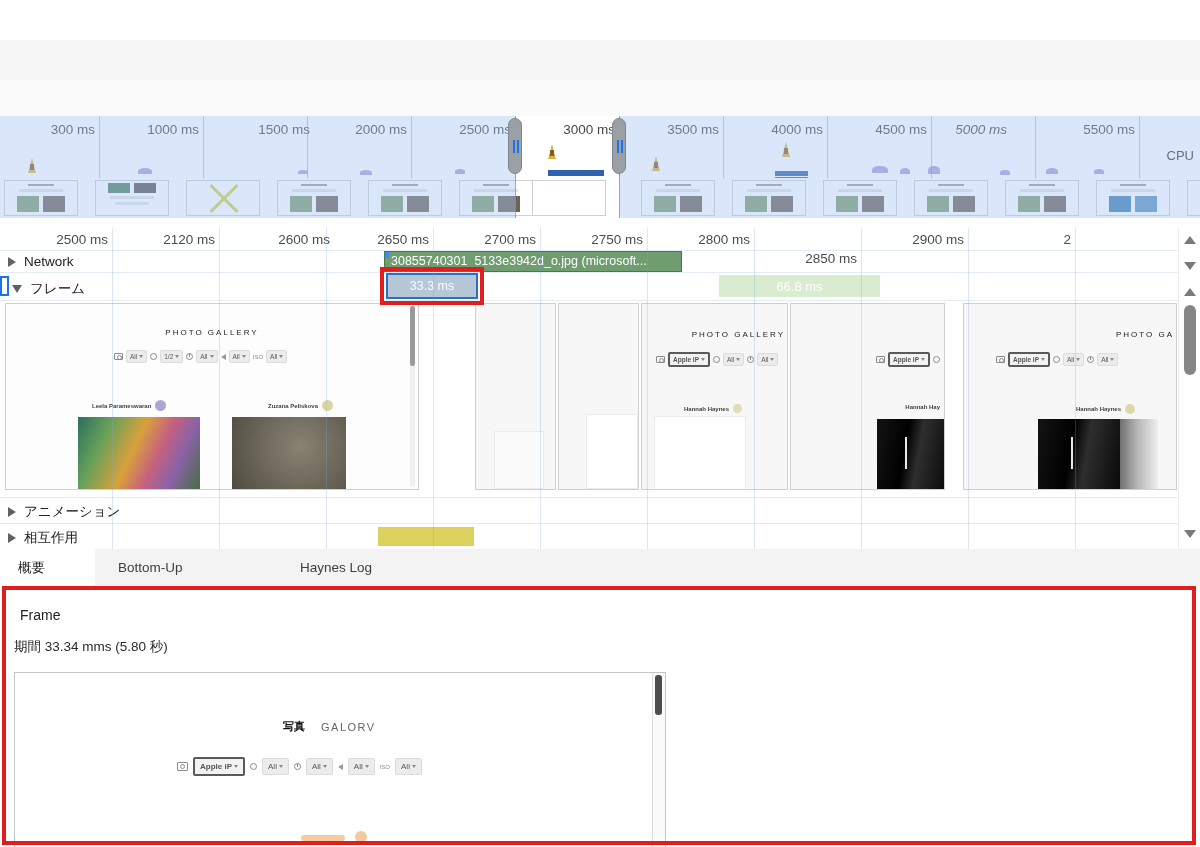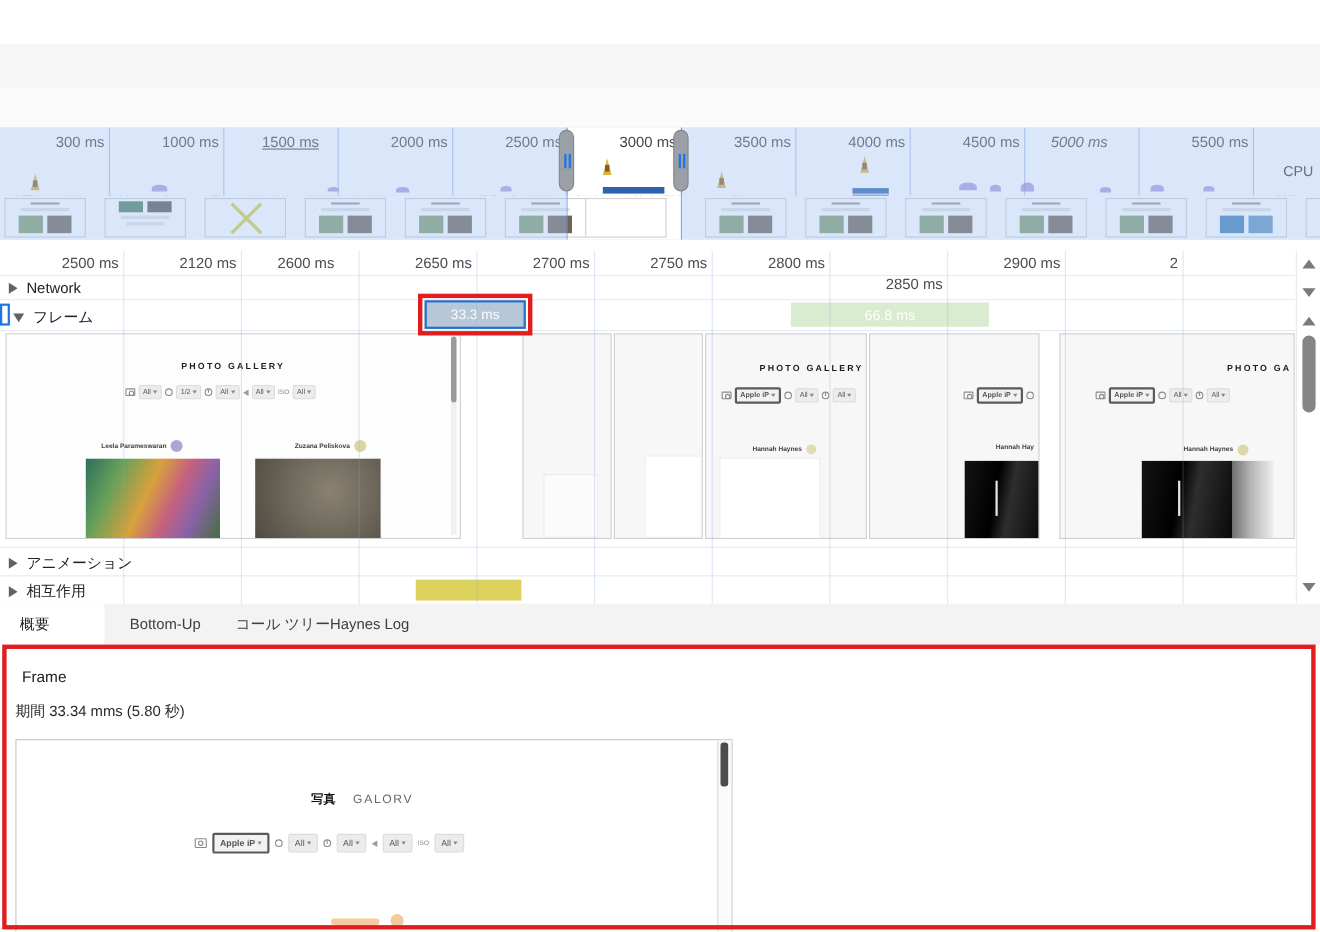--- a/index.html
+++ b/index.html
@@ -68,27 +68,27 @@
   .rowline{position:absolute;left:0;width:1178px;height:1px;background:#e3ebf7;}
   .sechead{position:absolute;left:8px;display:flex;align-items:center;gap:8px;font-size:13.5px;color:#202124;}
   .tri-r{width:0;height:0;border-left:8px solid #5f6368;border-top:5px solid transparent;border-bottom:5px solid transparent;}
   .tri-d{width:0;height:0;border-top:8px solid #5f6368;border-left:5px solid transparent;border-right:5px solid transparent;}
   .focusbox{position:absolute;left:0;top:58px;width:9px;height:20px;background:#fff;border:2px solid #1a73e8;box-sizing:border-box;}
   .netreq{position:absolute;left:384px;top:33px;width:298px;height:21px;background:#6f9d6f;border:1px solid #49784b;box-sizing:border-box;
           color:#fff;font-size:12.5px;line-height:19px;padding-left:6px;white-space:nowrap;overflow:hidden;}
   .netreq::before{content:"";position:absolute;left:-1px;top:-1px;width:5px;height:7px;background:#4285f4;}
   .chip-sel{position:absolute;left:386px;top:55px;width:92px;height:26px;background:#b6c8d8;border:2px solid #2970c9;box-sizing:border-box;
             color:rgba(255,255,255,.92);font-size:12.5px;display:flex;align-items:center;justify-content:center;}
-  .chip-next{position:absolute;left:719px;top:57px;width:180px;height:22px;background:#d9eccf;
+  .chip-next{position:absolute;left:719px;top:57px;width:161px;height:22px;background:#d9eccf;
             color:rgba(255,255,255,.95);font-size:13px;display:flex;align-items:center;justify-content:center;}
   .redbox{position:absolute;border:4px solid #e01e1e;box-sizing:border-box;pointer-events:none;z-index:40;}
   
   .fcard{position:absolute;top:85px;height:187px;background:#f7f7f7;border:1px solid #cfcfcf;box-sizing:border-box;overflow:hidden;}
   .fcard.white{background:#fdfdfd;}
-  .fp-title{position:absolute;font-size:8px;font-weight:bold;letter-spacing:2px;color:#1c1c1c;white-space:nowrap;}
+  .fp-title{position:absolute;font-size:8px;font-weight:normal;letter-spacing:2px;color:#1c1c1c;white-space:nowrap;}
   .pillrow{position:absolute;display:flex;align-items:center;gap:3px;white-space:nowrap;}
   .pill{display:inline-flex;align-items:center;gap:2px;background:#ececec;border:1px solid #dcdcdc;border-radius:2px;
         font-size:6.5px;color:#555;padding:1px 3px;height:9px;box-sizing:content-box;}
   .pill.focus{border:2px solid #5a5a5a;font-weight:bold;background:#f2f2f2;}
   .pill .car{width:0;height:0;border-left:2.5px solid transparent;border-right:2.5px solid transparent;border-top:3px solid #888;}
   .ico-cam{width:9px;height:7px;border:1px solid #8a8a8a;border-radius:1px;position:relative;box-sizing:border-box;}
   .ico-cam::after{content:"";position:absolute;left:2px;top:1px;width:3px;height:3px;border:1px solid #8a8a8a;border-radius:50%;}
   .ico-ring{width:7px;height:7px;border:1.3px solid #8a8a8a;border-radius:50%;box-sizing:border-box;}
   .ico-clock{width:7px;height:7px;border:1.3px solid #8a8a8a;border-radius:50%;box-sizing:border-box;position:relative;}
   .ico-clock::after{content:"";position:absolute;left:2px;top:0px;width:1px;height:3px;background:#8a8a8a;}
@@ -293,21 +293,21 @@
     </div>
   </div>
 
   <div class="abs overview">
     <div>
         <div class="ov-grid" style="left: 99px;"></div>
         <span class="ov-tick-label" style="left: 13px;">300 ms</span>
         <div class="ov-grid" style="left: 203px;"></div>
         <span class="ov-tick-label" style="left: 117px;">1000 ms</span>
         <div class="ov-grid" style="left: 307px;"></div>
-        <span class="ov-tick-label" style="left: 208px; text-decoration: underline;">1500 ms</span>
+        <span class="ov-tick-label" style="left: 228px;">1500 ms</span>
         <div class="ov-grid" style="left: 411px;"></div>
         <span class="ov-tick-label" style="left: 325px;">2000 ms</span>
         <div class="ov-grid" style="left: 515px;"></div>
         <span class="ov-tick-label" style="left: 429px;">2500 ms</span>
         <div class="ov-grid" style="left: 619px;"></div>
         <span class="ov-tick-label" style="left: 533px;">3000 ms</span>
         <div class="ov-grid" style="left: 723px;"></div>
         <span class="ov-tick-label" style="left: 637px;">3500 ms</span>
         <div class="ov-grid" style="left: 827px;"></div>
         <span class="ov-tick-label" style="left: 741px;">4000 ms</span>
@@ -454,21 +454,21 @@
     <div class="handle" style="left:612px;pointer-events:auto">
         <i style="left:3.5px"></i>
         <i style="left:7.5px"></i>
       </div>
   </div>
 
   <div class="abs detail">
     <div>
         <span class="dt-tick-label" style="left: 24px;">2500 ms</span>
         <span class="dt-tick-label" style="left: 131px;">2120 ms</span>
-        <span class="dt-tick-label" style="left: 220px;">2600 ms</span>
+        <span class="dt-tick-label" style="left: 246px;">2600 ms</span>
         <span class="dt-tick-label" style="left: 345px;">2650 ms</span>
         <span class="dt-tick-label" style="left: 452px;">2700 ms</span>
         <span class="dt-tick-label" style="left: 559px;">2750 ms</span>
         <span class="dt-tick-label" style="left: 666px;">2800 ms</span>
         <span class="dt-tick-label" style="left: 773px; margin-top: 19px;">2850 ms</span>
         <span class="dt-tick-label" style="left: 880px;">2900 ms</span>
         <span class="dt-tick-label" style="left: 987px;">2</span>
       </div>
 
     <div class="rowline" style="top:32px"></div>
@@ -489,20 +489,21 @@
     </div>
     <div class="sechead" style="top:285px">
       <span class="tri-r"></span>
       <span>アニメーション</span>
     </div>
     <div class="sechead" style="top:311px">
       <span class="tri-r"></span>
       <span>相互作用</span>
     </div>
 
+    <div class="netreq">30855740301_5133e3942d_o.jpg (microsoft...</div>
 
     <div class="chip-sel">33.3 ms</div>
     <div class="chip-next">66.8 ms</div>
 
     <div class="fcard white" style="left:5px;width:414px">
       <div class="fp-title" style="left:0;right:0;top:24px;text-align:center">PHOTO GALLERY</div>
       <div class="pillrow" style="left:108px;top:46px">
         <span class="ico-cam"></span>
         <span class="pill">
             <span>All</span>
@@ -647,23 +648,20 @@
     </div>
   </div>
 
   <div class="abs btabs">
     <div class="btab active" style="left:0;width:95px;box-sizing:border-box">
       <span>概要</span>
     </div>
     <div class="btab" style="left:100px">
       <span>Bottom-Up</span>
     </div>
-    <div class="btab" style="left:196px">
-      <span>コール ツリー</span>
-    </div>
     <div class="btab" style="left:282px">
       <span>Haynes Log</span>
     </div>
   </div>
 
   <div class="abs summary">
     <div class="sum-title">Frame</div>
     <div class="sum-dur">
       <span>期間</span>
       <span>33.34 mms (5.80 秒)</span>

